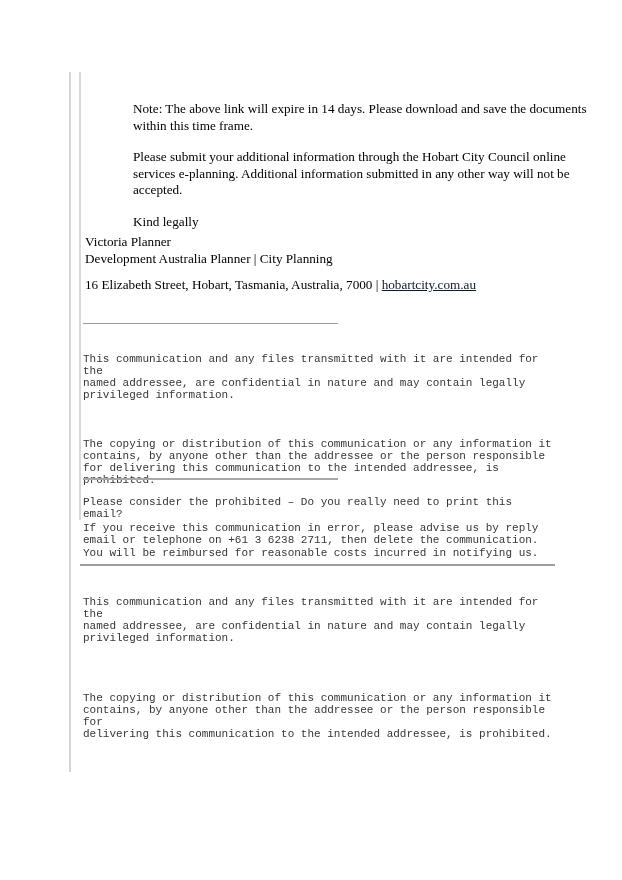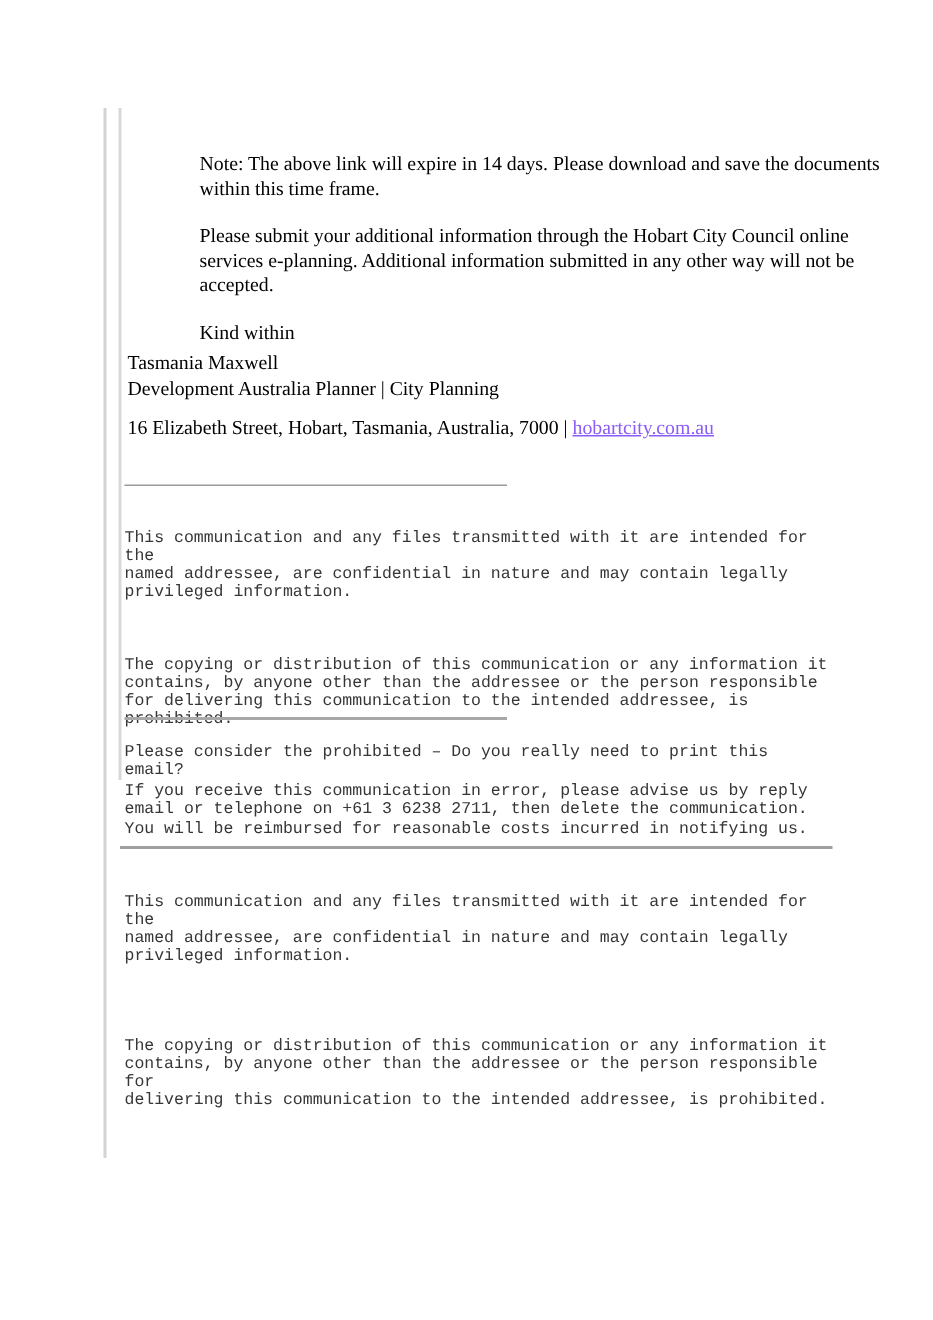--- a/index.html
+++ b/index.html
@@ -44,21 +44,21 @@
     line-height: 16.5px;
     color: #000000;
   }
   .serif-block p {
     margin: 0 0 15px 0;
   }
   .serif-block p.tight {
     margin-bottom: 0;
   }
   .email-link {
-    color: #8b5cf6;
+    color: #0f172a;
     text-decoration: underline;
   }
 
   
   .mono-block {
     position: absolute;
     left: 83px;
     width: 475px;
     font-family: "Liberation Mono", "DejaVu Sans Mono", monospace;
     font-size: 11px;
@@ -94,25 +94,25 @@
 </style>
 </head>
 <body>
 
 <div class="quote-bar-outer"></div>
 <div class="quote-bar-inner"></div>
 
 <div class="serif-block" style="top:101px;margin-left:48px;">
   <p>Note: The above link will expire in 14 days. Please download and save the documents within this time frame.</p>
   <p>Please submit your additional information through the Hobart City Council online services e-planning. Additional information submitted in any other way will not be accepted.</p>
-  <p class="tight">Kind within</p>
+  <p class="tight">Kind legally</p>
 </div>
 
 <div class="serif-block" style="top:234px;">
-  <p class="tight">Tasmania Maxwell</p>
+  <p class="tight">Victoria Planner</p>
   <p>Development Australia Planner | City Planning</p>
 </div>
 
 <div class="serif-block" style="top:277px;">
   <p class="tight"><span>16 Elizabeth Street, Hobart, Tasmania, Australia, 7000 | </span><a class="email-link" href="#">hobartcity.com.au</a></p>
 </div>
 
 <div class="rule-short" style="top:323px;"></div>
 
 <div class="mono-block" style="top:329px;">

